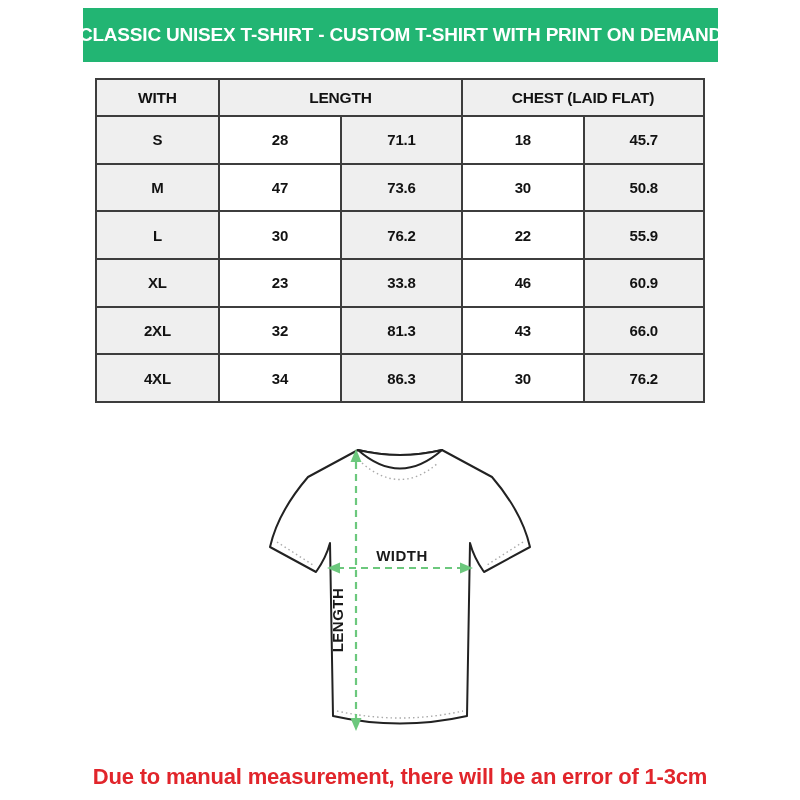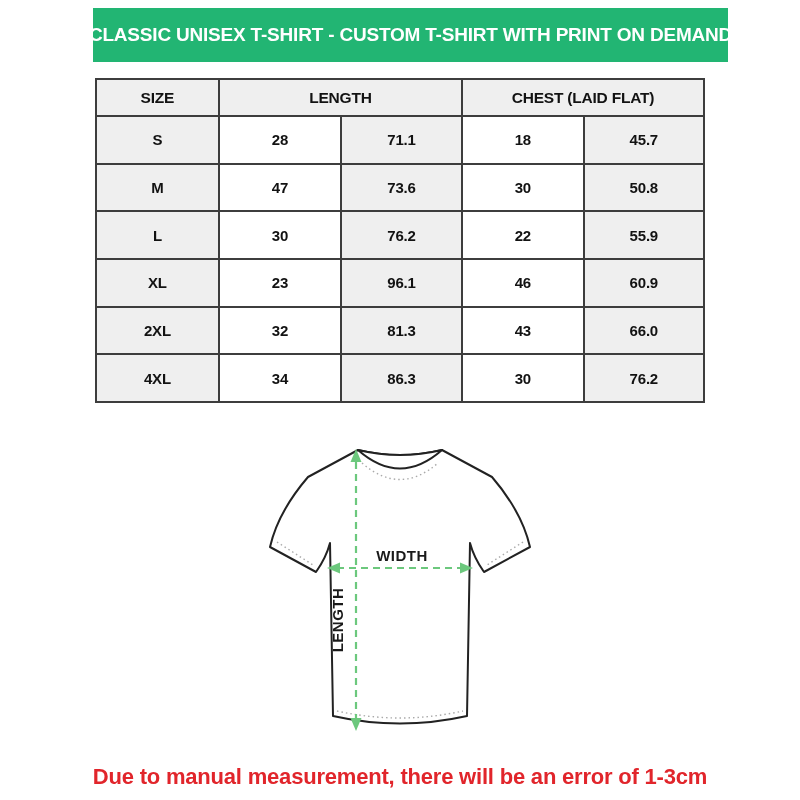--- a/index.html
+++ b/index.html
@@ -2,21 +2,21 @@
 <html style="--banner-green: #22b573; --diagram-green: #6cc87d; --note-red: #e1252b; --cell-shade: #efefef; --border-dark: #3d3d3d; --text-dark: #121212;"><head>
 <meta charset="utf-8">
 <style>
   html,body{margin:0;padding:0;}
   body{
     width:800px;height:800px;position:relative;background:#ffffff;
     font-family:"Liberation Sans","DejaVu Sans",sans-serif;overflow:hidden;
   }
   .banner{
     position:absolute;left:83px;top:8px;width:635px;height:54px;
-    background:var(--banner-green);display:flex;align-items:center;justify-content:center;margin-left:10px;
+    background:var(--banner-green);display:flex;align-items:center;justify-content:center;
   }
   .banner-title{
     color:#ffffff;font-weight:bold;font-size:19px;letter-spacing:-0.2px;white-space:nowrap;
   }
   table.size-chart{
     position:absolute;left:95px;top:78px;width:610px;height:325px;
     border-collapse:collapse;table-layout:fixed;
   }
   .size-chart th,.size-chart td{
     border:2px solid var(--border-dark);
@@ -44,21 +44,21 @@
 <table class="size-chart">
   <colgroup>
     <col style="width:20.2%">
       <col style="width:20.1%">
       <col style="width:19.9%">
       <col style="width:20%">
       <col style="width:19.8%">
   </colgroup>
   <thead>
     <tr>
-      <th>SIZE</th>
+      <th>WITH</th>
       <th colspan="2">LENGTH</th>
       <th colspan="2">CHEST (LAID FLAT)</th>
     </tr>
   </thead>
   <tbody>
       <tr>
         <td class="shade">S</td>
         <td>28</td>
         <td class="shade">71.1</td>
         <td>18</td>
@@ -74,21 +74,21 @@
       <tr>
         <td class="shade">L</td>
         <td>30</td>
         <td class="shade">76.2</td>
         <td>22</td>
         <td class="shade">55.9</td>
       </tr>
       <tr>
         <td class="shade">XL</td>
         <td>23</td>
-        <td class="shade">96.1</td>
+        <td class="shade">33.8</td>
         <td>46</td>
         <td class="shade">60.9</td>
       </tr>
       <tr>
         <td class="shade">2XL</td>
         <td>32</td>
         <td class="shade">81.3</td>
         <td>43</td>
         <td class="shade">66.0</td>
       </tr>

